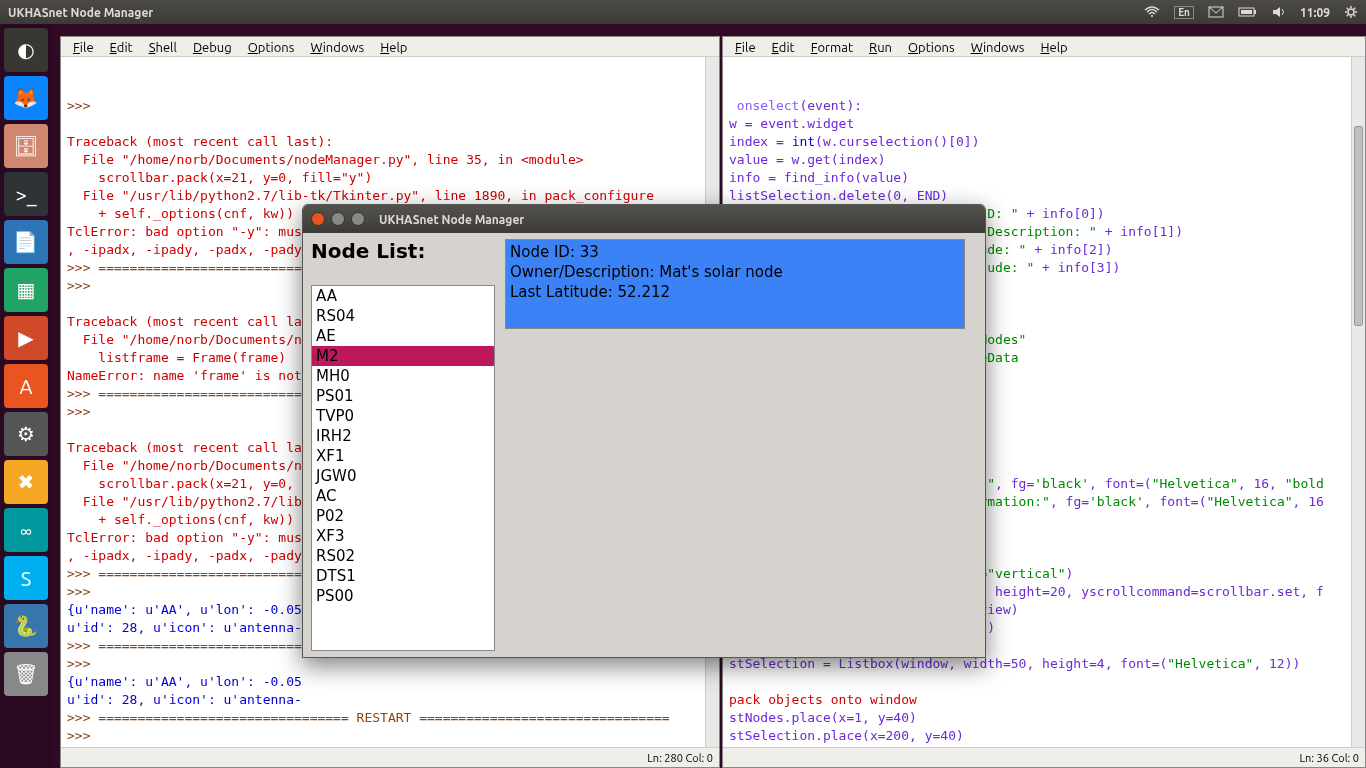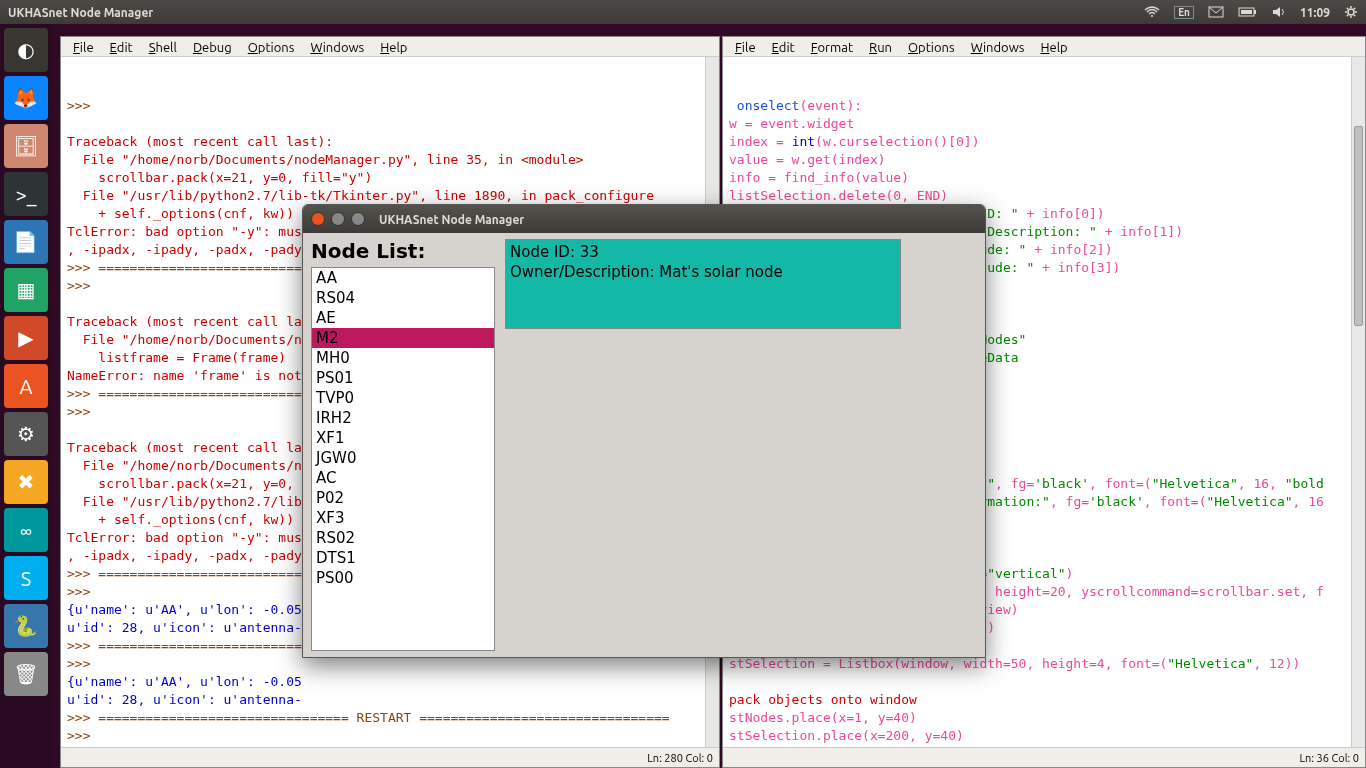--- a/index.html
+++ b/index.html
@@ -29,35 +29,35 @@
 .code-area .scrollbar { position: absolute; right: 0; top: 0; bottom: 0; width: 14px; background: #e8e8e6; border-left: 1px solid #ccc; }
 .code-area .scrollbar .thumb { position: absolute; left: 2px; right: 2px; background: #c0bfbc; border: 1px solid #999; border-radius: 2px; }
 
 .statusbar { height: 20px; background: #f0eee8; border-top: 1px solid #ccc; display: flex; justify-content: flex-end; align-items: center; padding: 0 6px; font-size: 11px; }
 
 
 .p { color: #8b4513; } 
 .r { color: #cc0000; } 
 .b { color: #0000cc; } 
 .g { color: #008800; } 
-.o { color: #1d4ed8; } 
-.k { color: #ec4899; }
+.o { color: #8b5cf6; } 
+.k { color: #6d28d9; }
 
 
 .nm-window { position: absolute; left: 302px; top: 204px; width: 684px; height: 454px; background: #d6d3ce; border: 1px solid #555; box-shadow: 0 8px 24px rgba(0,0,0,0.5); border-radius: 6px 6px 0 0; overflow: hidden; }
 .nm-titlebar { height: 28px; background: linear-gradient(to bottom, #54524d, #3c3b37); display: flex; align-items: center; padding: 0 8px; gap: 6px; color: #dfdbd2; font-size: 12px; font-weight: bold; }
 .nm-titlebar .btn { width: 14px; height: 14px; border-radius: 50%; border: 1px solid #333; }
 .btn-close { background: #e95420; } .btn-min { background: #888; } .btn-max { background: #888; }
 .nm-body { padding: 6px 8px; display: flex; gap: 10px; height: calc(100% - 28px); }
 .nm-col { display: flex; flex-direction: column; }
-.nm-col h2 { font-family: "DejaVu Sans", sans-serif; font-size: 20px; font-weight: bold; margin-bottom: 4px; }
+.nm-col h2 { font-family: "DejaVu Sans", sans-serif; font-size: 20px; font-weight: bold; margin-bottom: 22px; }
 .nm-listbox { width: 184px; height: 476px; background: #fff; border: 1px solid #888; overflow: auto; font-family: "DejaVu Sans", sans-serif; font-size: 15px; }
 .nm-listbox .item { padding: 1px 4px; cursor: default; }
 .nm-listbox .item.sel { background: #be185d; }
-.nm-info { width: 396px; height: 90px; background: #14b8a6; border: 1px solid #888; font-family: "DejaVu Sans", sans-serif; font-size: 15px; padding: 2px 4px; }
+.nm-info { width: 460px; height: 90px; background: #3b82f6; border: 1px solid #888; font-family: "DejaVu Sans", sans-serif; font-size: 15px; padding: 2px 4px; }
 .nm-info div { line-height: 20px; }
 </style>
 </head>
 <body>
 
 <div class="top-panel">
   <span class="title">UKHASnet Node Manager</span>
   <div class="tray">
     <span>
       <svg width="16" height="12" viewBox="0 0 16 12">
@@ -176,16 +176,17 @@
           <div class="item">XF3</div>
           <div class="item">RS02</div>
           <div class="item">DTS1</div>
           <div class="item">PS00</div>
         </div>
     </div>
     <div class="nm-col">
       <div class="nm-info">
         <div><span>Node ID: </span><span>33</span></div>
         <div><span>Owner/Description: </span><span>Mat's solar node</span></div>
+        <div><span>Last Latitude: </span><span>52.212</span></div>
       </div>
     </div>
   </div>
 </div>
 
 </body></html>

